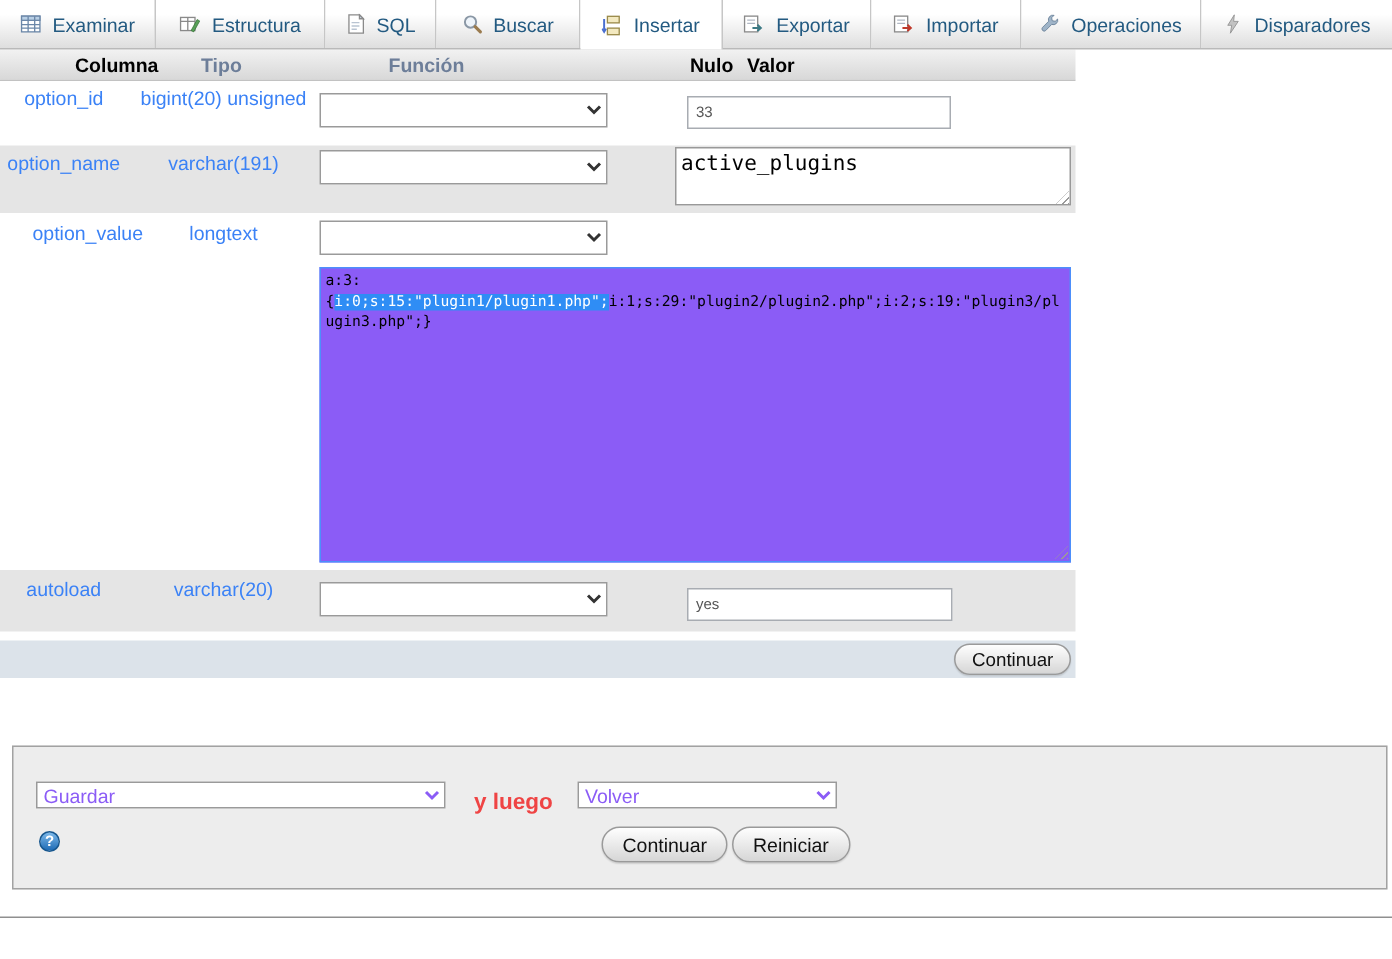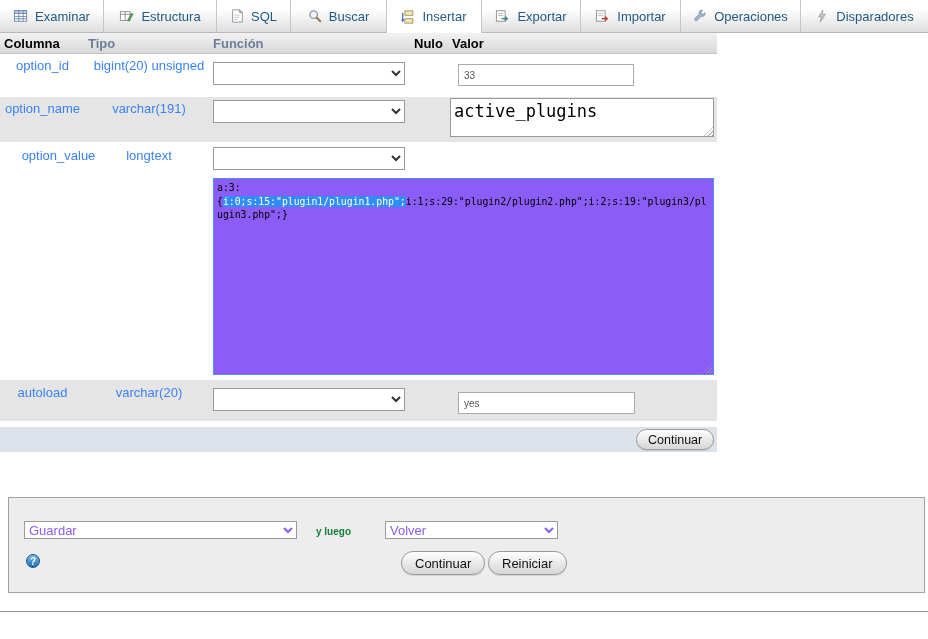--- a/index.html
+++ b/index.html
@@ -12,56 +12,56 @@
   .tab{position:absolute;top:0;height:32px;box-sizing:border-box;display:flex;align-items:center;
        justify-content:center;gap:7px;border-right:1px solid #c6c6c6;z-index:2;cursor:pointer;
        background:linear-gradient(#ffffff,#ffffff 30%,#dedede);}
   .tab span.lbl{font-size:13px;color:#235a81;}
   .tab.active{height:33px;background:#ffffff;z-index:3;border-right:1px solid #c6c6c6;}
   .tab svg{display:block;}
 
   
   .thead{position:absolute;left:0;top:33px;width:717px;height:21px;box-sizing:border-box;
          background:linear-gradient(#f2f2f2,#d8d8d8);border-bottom:1px solid #c2c2c2;}
-  .hcell{position:absolute;top:3px;font-size:13px;font-weight:bold;color:#000;}
+  .hcell{position:absolute;top:3px;font-size:13px;font-weight:bold;color:#000;margin-left:46px;}
   .hcell.dim{color:#6d7e99;}
   .band{position:absolute;left:0;width:717px;}
   .b-row1{top:54px;height:43px;background:#ffffff;}
   .b-row2{top:97px;height:45px;background:#e5e5e5;}
   .b-row3{top:142px;height:238px;background:#ffffff;}
   .b-row4{top:380px;height:41px;background:#e5e5e5;}
   .b-foot{top:427px;height:25px;background:#dce3ea;}
 
   .cell{position:absolute;font-size:13px;color:#3b82f6;text-align:center;}
   .fn-select{position:absolute;width:192px;height:23px;font-size:13px;color:#333;
              background:#fff;border:1px solid #9a9a9a;box-sizing:border-box;}
   .val-input{position:absolute;box-sizing:border-box;border:1px solid #a8acb2;background:#fff;
              font-size:10px;color:#555;padding:1px 5px;font-family:"Liberation Sans",sans-serif;}
   .ta{position:absolute;box-sizing:border-box;border:1px solid #999;background:#fff;resize:none;
-      font-family:"DejaVu Sans Mono",monospace;font-size:17px;color:#000;padding:2px 3px;overflow:hidden;}
+      font-family:"DejaVu Sans Mono",monospace;font-size:14px;color:#000;padding:2px 3px;overflow:hidden;}
   .bigta{position:absolute;box-sizing:border-box;border:1px solid #4c8ffb;background:#8b5cf6;
          font-family:"DejaVu Sans Mono",monospace;font-size:9.8px;line-height:13.5px;color:#000;
          padding:2px 3px;white-space:pre-wrap;word-break:break-all;overflow:hidden;}
   .bigta .sel{background:#2f8df5;color:#fff;}
   .grip{position:absolute;right:1px;bottom:1px;width:9px;height:9px;
         clip-path:polygon(100% 0,100% 100%,0 100%);
         background:repeating-linear-gradient(-45deg,#9a9a9a 0 1px,transparent 1px 3px);}
 
   
   .pill{box-sizing:border-box;border:1px solid #9a9a9a;border-radius:12px;cursor:pointer;
         background:linear-gradient(#fefefe,#d6d6d6);font-family:"Liberation Sans",sans-serif;
         font-size:13px;color:#111;padding:2px 13px;box-shadow:0 1px 1px rgba(0,0,0,.12);}
   .pill.small{font-size:12.5px;padding:1px 11px;}
 
   
   .panel{position:absolute;left:8px;top:497px;width:917px;height:96px;box-sizing:border-box;
          background:#ededed;border:1px solid #a2a2a2;}
   .panel-select{position:absolute;box-sizing:border-box;height:18px;font-size:13px;color:#8b5cf6;
                 background:#fff;border:1px solid #9a9a9a;}
-  .andthen{position:absolute;font-size:10px;font-weight:600;color:#15803d;}
+  .andthen{position:absolute;font-size:15px;font-weight:600;color:#ef4444;}
   .help{position:absolute;width:14px;height:14px;border-radius:50%;cursor:pointer;
         background:linear-gradient(#7db9ea,#1f6bb5);border:1px solid #17578f;color:#fff;
         font-size:10px;font-weight:bold;display:flex;align-items:center;justify-content:center;box-sizing:border-box;}
   .hr{position:absolute;left:0;top:611px;width:928px;height:0;border-top:1px solid #8f8f8f;}
 </style>
 </head>
 <body>
 
 <div class="screen">
 

